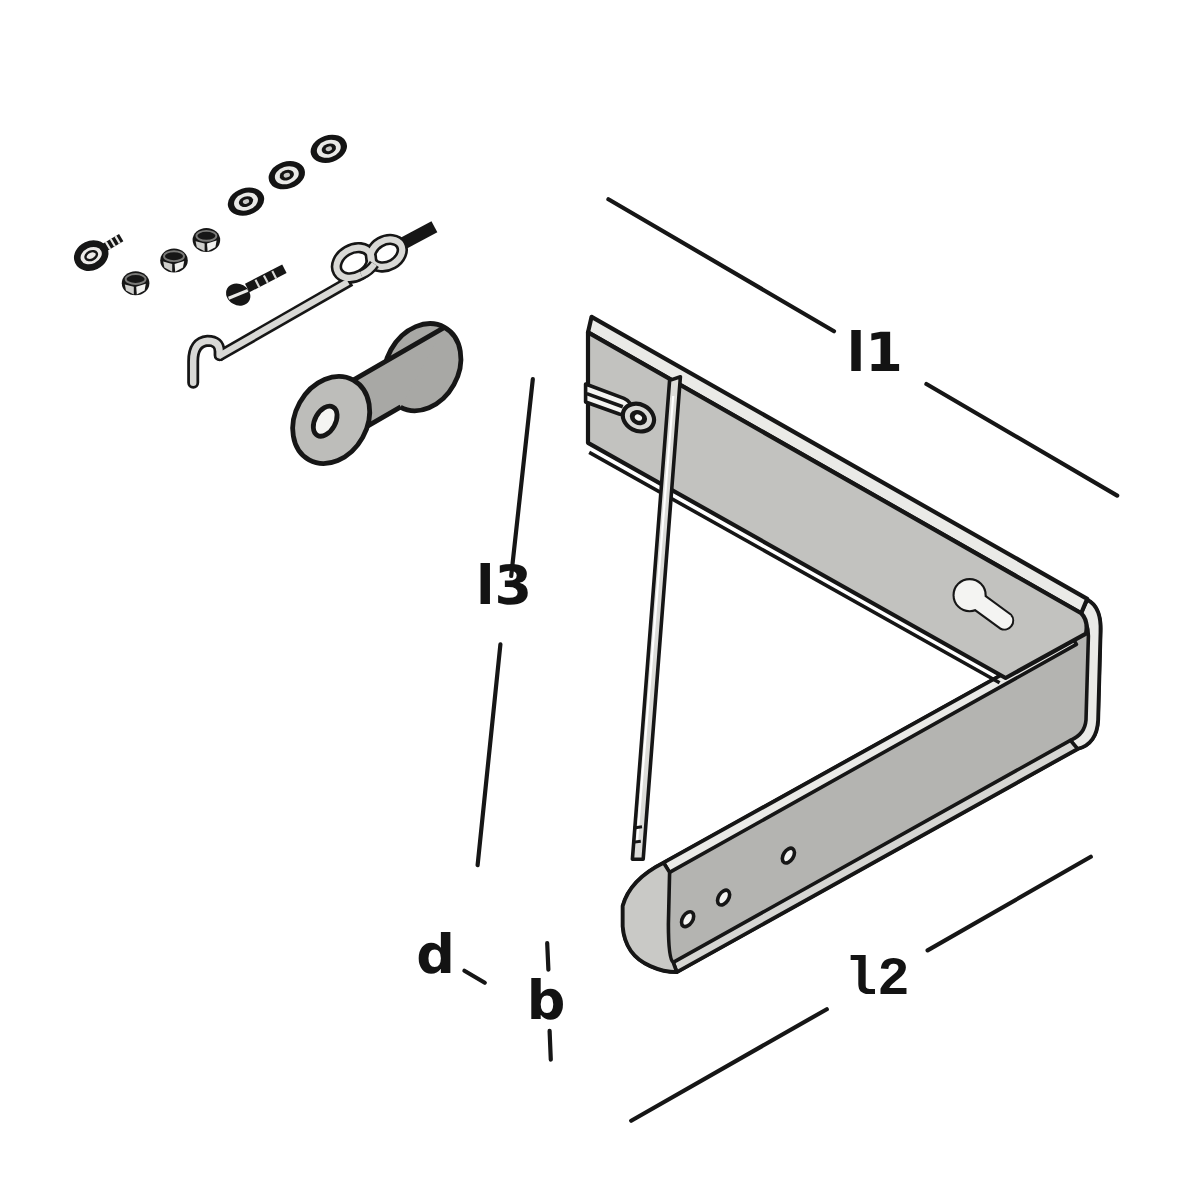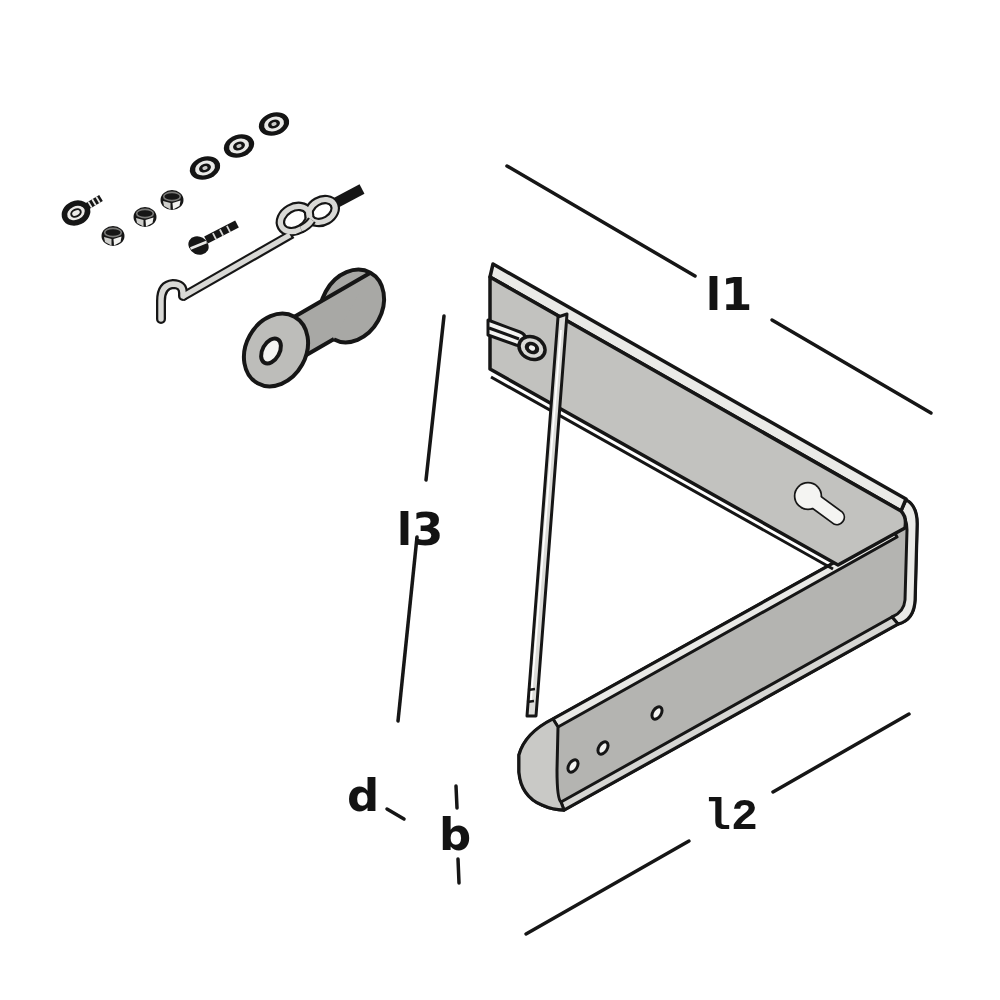--- a/index.html
+++ b/index.html
@@ -169,17 +169,17 @@
       <path class="dim" d="M 417,537 L 398,721"></path>
       <path class="dim" d="M 526,934 L 689,841"></path>
       <path class="dim" d="M 773,792 L 909,714"></path>
       <path class="dim" d="M 387,809 L 404,819"></path>
       <path class="dim" d="M 456,786 L 457,808"></path>
       <path class="dim" d="M 458,859 L 459,883"></path>
     </g>
   </svg>
 
   <div class="dim-label" style="left:729px;top:294px;">l1</div>
-  <div class="dim-label" style="left:420px;top:529px;">l3</div>
+  <div class="dim-label" style="left:420px;top:488px;">l3</div>
   <div class="dim-label" style="left:731px;top:817px;font-family:Liberation Mono, monospace;">l2</div>
   <div class="dim-label" style="left:363px;top:795px;">d</div>
   <div class="dim-label" style="left:455px;top:834px;">b</div>
 </div>
 
 </body></html>

